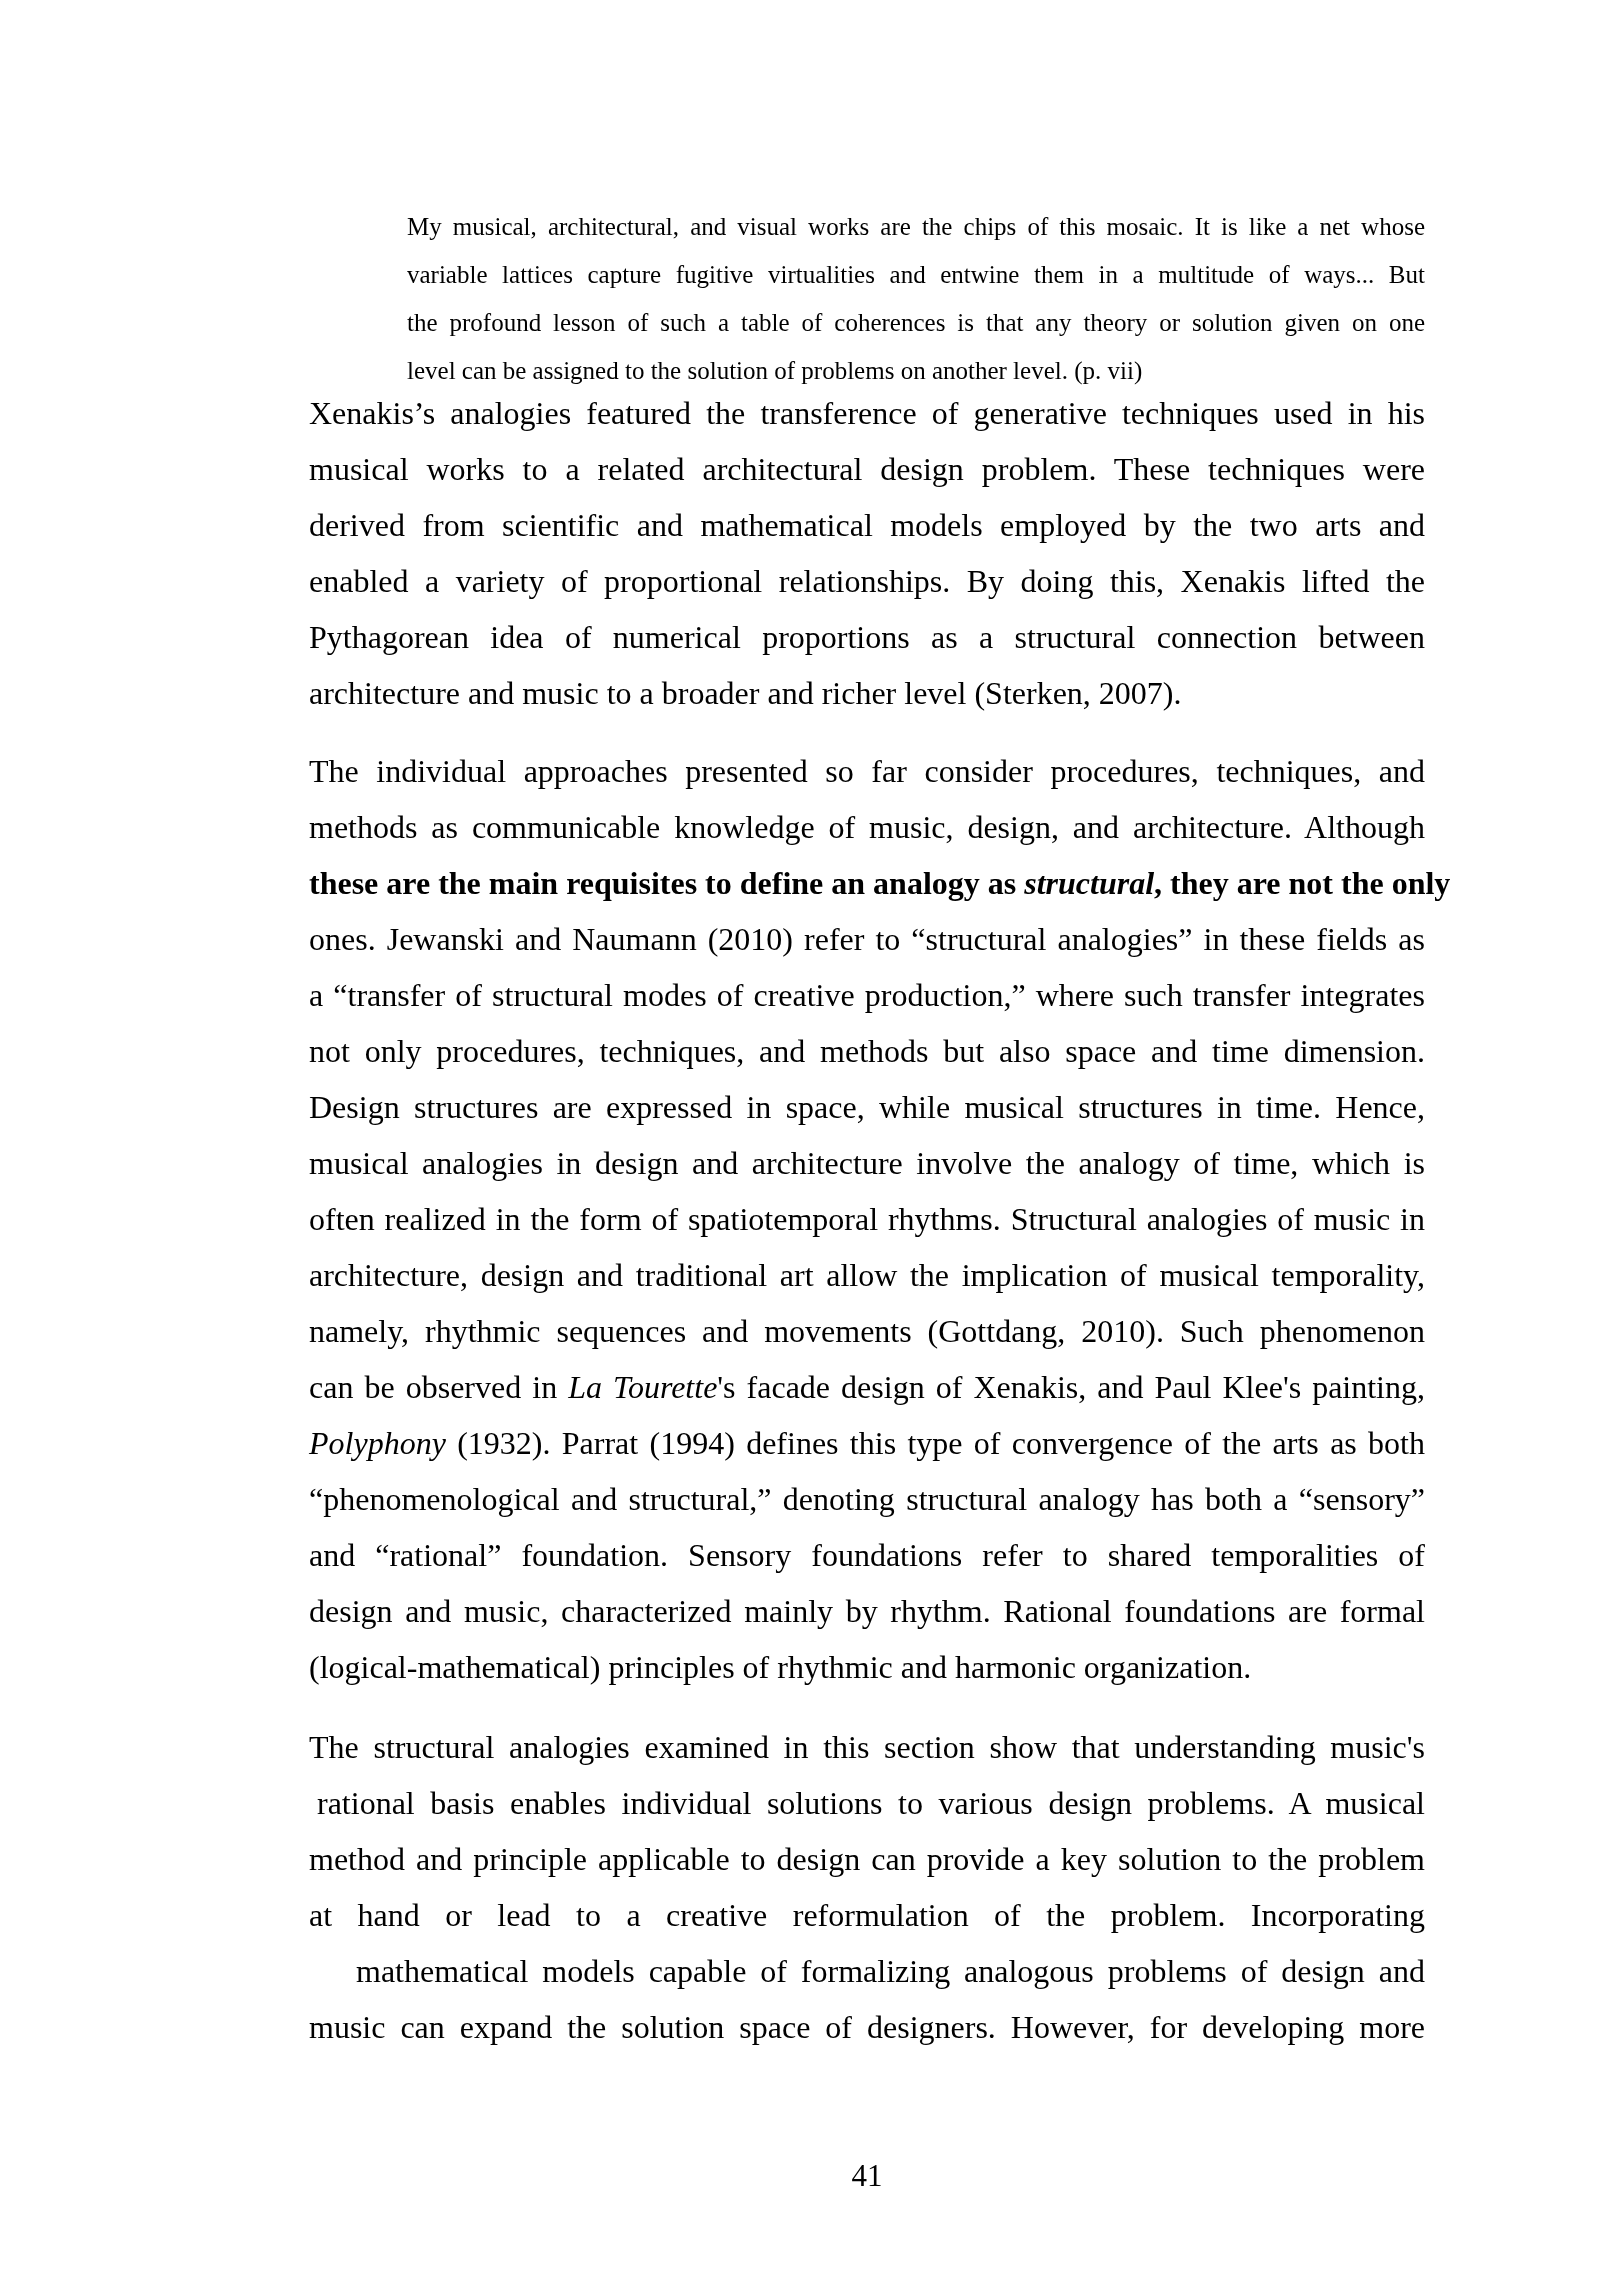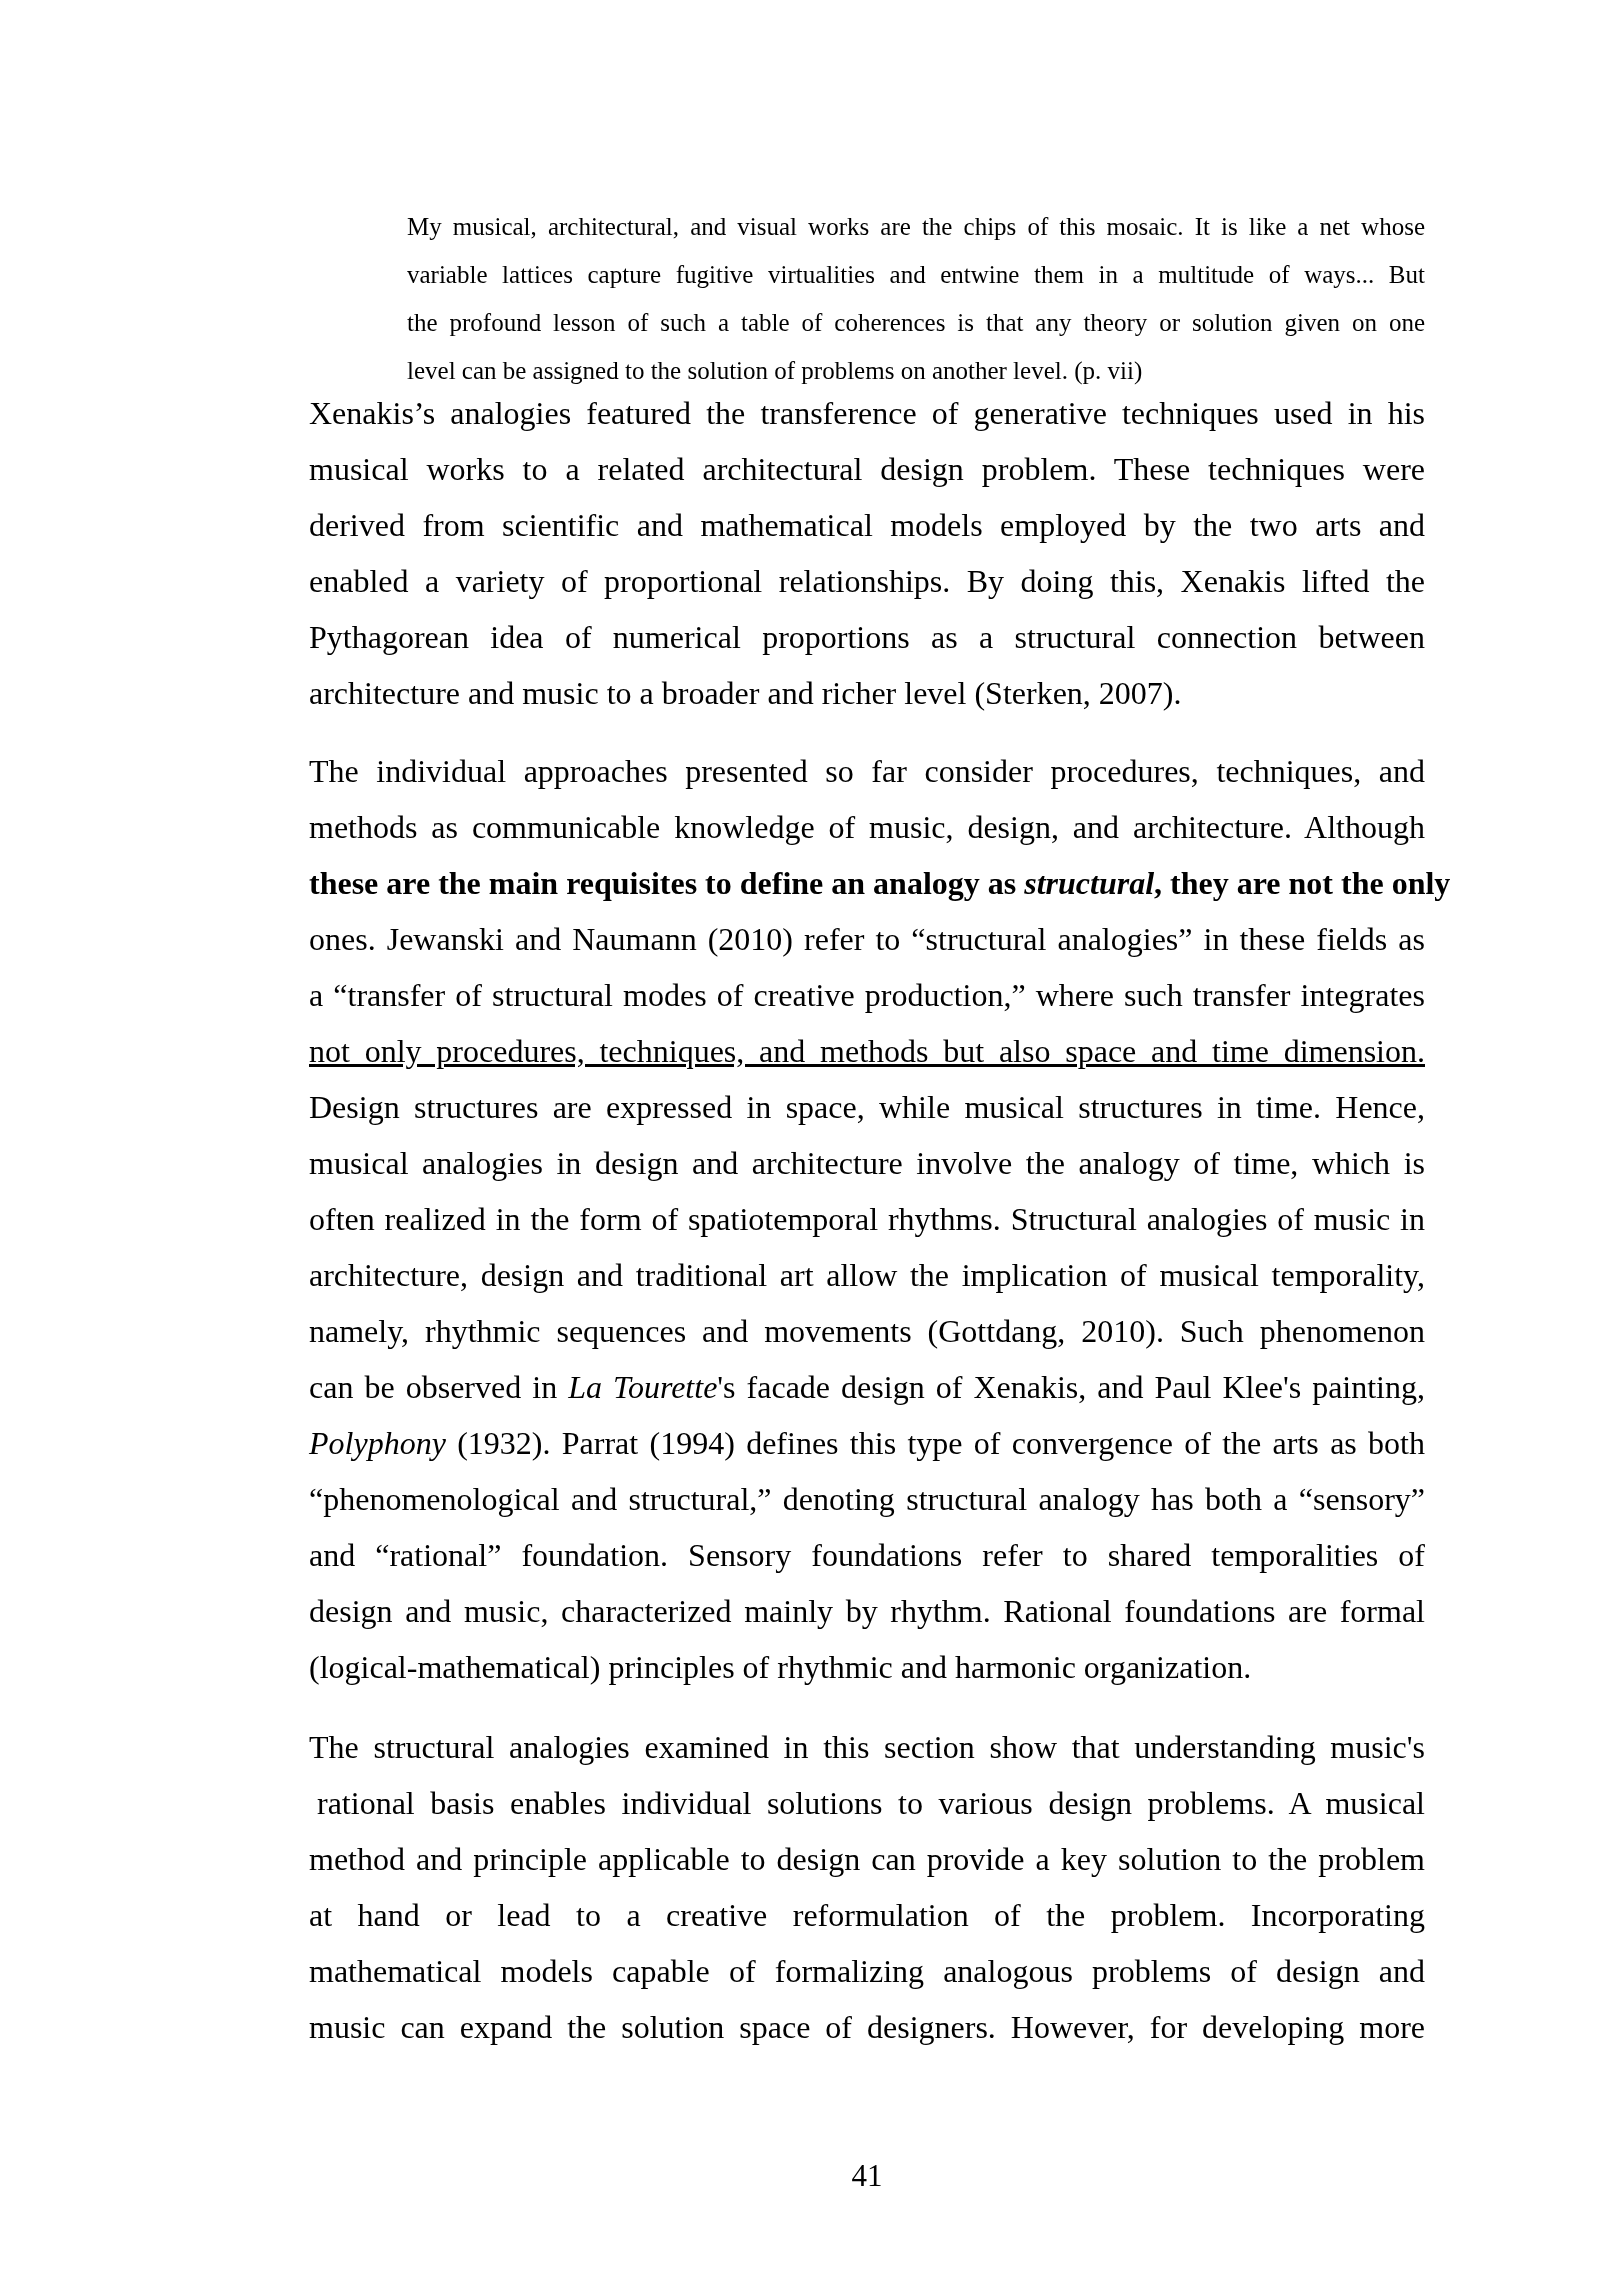--- a/index.html
+++ b/index.html
@@ -36,38 +36,38 @@
     <span class="line" style="white-space: nowrap;"><span style="white-space: nowrap;">Pythagorean idea of numerical proportions as a structural connection between</span></span>
     <span class="line last">architecture and music to a broader and richer level (Sterken, 2007).</span>
   </div>
 
   <div class="para p2">
     <span class="line" style="white-space: nowrap;"><span style="white-space: nowrap;">The individual approaches presented so far consider procedures, techniques, and</span></span>
     <span class="line" style="white-space: nowrap;"><span style="white-space: nowrap;">methods as communicable knowledge of music, design, and architecture. Although</span></span>
     <span class="line" style="white-space: nowrap; font-weight: bold;"><span style="white-space: nowrap;"><span>these are the main requisites to define an analogy as </span><i>structural</i><span>, they are not the only</span></span></span>
     <span class="line" style="white-space: nowrap;"><span style="white-space: nowrap;">ones. Jewanski and Naumann (2010) refer to “structural analogies” in these fields as</span></span>
     <span class="line" style="white-space: nowrap;"><span style="white-space: nowrap;">a “transfer of structural modes of creative production,” where such transfer integrates</span></span>
-    <span class="line" style="white-space: nowrap;"><span style="white-space: nowrap; text-decoration: underline;">not only procedures, techniques, and methods but also space and time dimension.</span></span>
+    <span class="line" style="white-space: nowrap;"><span style="white-space: nowrap;">not only procedures, techniques, and methods but also space and time dimension.</span></span>
     <span class="line" style="white-space: nowrap;"><span style="white-space: nowrap;">Design structures are expressed in space, while musical structures in time. Hence,</span></span>
     <span class="line" style="white-space: nowrap;"><span style="white-space: nowrap;">musical analogies in design and architecture involve the analogy of time, which is</span></span>
     <span class="line" style="white-space: nowrap;"><span style="white-space: nowrap;">often realized in the form of spatiotemporal rhythms. Structural analogies of music in</span></span>
     <span class="line" style="white-space: nowrap;"><span style="white-space: nowrap;">architecture, design and traditional art allow the implication of musical temporality,</span></span>
     <span class="line" style="white-space: nowrap;"><span style="white-space: nowrap;">namely, rhythmic sequences and movements (Gottdang, 2010). Such phenomenon</span></span>
     <span class="line" style="white-space: nowrap;"><span style="white-space: nowrap; word-spacing: 0px;"><span>can be observed in </span><i>La Tourette</i><span>'s facade design of Xenakis, and Paul Klee's painting,</span></span></span>
     <span class="line" style="white-space: nowrap;"><span style="white-space: nowrap;"><span></span><i>Polyphony</i><span> (1932). Parrat (1994) defines this type of convergence of the arts as both</span></span></span>
     <span class="line" style="white-space: nowrap;"><span style="white-space: nowrap;">“phenomenological and structural,” denoting structural analogy has both a “sensory”</span></span>
     <span class="line" style="white-space: nowrap;"><span style="white-space: nowrap;">and “rational” foundation. Sensory foundations refer to shared temporalities of</span></span>
     <span class="line" style="white-space: nowrap;"><span style="white-space: nowrap;">design and music, characterized mainly by rhythm. Rational foundations are formal</span></span>
     <span class="line last">(logical-mathematical) principles of rhythmic and harmonic organization.</span>
   </div>
 
   <div class="para p3">
     <span class="line" style="white-space: nowrap;"><span style="white-space: nowrap;">The structural analogies examined in this section show that understanding music's</span></span>
     <span class="line" style="white-space: nowrap; margin-left: 8px;"><span style="white-space: nowrap;">rational basis enables individual solutions to various design problems. A musical</span></span>
     <span class="line" style="white-space: nowrap;"><span style="white-space: nowrap;">method and principle applicable to design can provide a key solution to the problem</span></span>
     <span class="line" style="white-space: nowrap;"><span style="white-space: nowrap;">at hand or lead to a creative reformulation of the problem. Incorporating</span></span>
-    <span class="line" style="white-space: nowrap;"><span style="white-space: nowrap;">mathematical models capable of formalizing analogous problems of design and</span></span>
+    <span class="line" style="white-space: nowrap; margin-left: 47px;"><span style="white-space: nowrap;">mathematical models capable of formalizing analogous problems of design and</span></span>
     <span class="line" style="white-space: nowrap;"><span style="white-space: nowrap;">music can expand the solution space of designers. However, for developing more</span></span>
   </div>
 
   <div class="pagenum">41</div>
 </div>
 
 
 </body></html>

